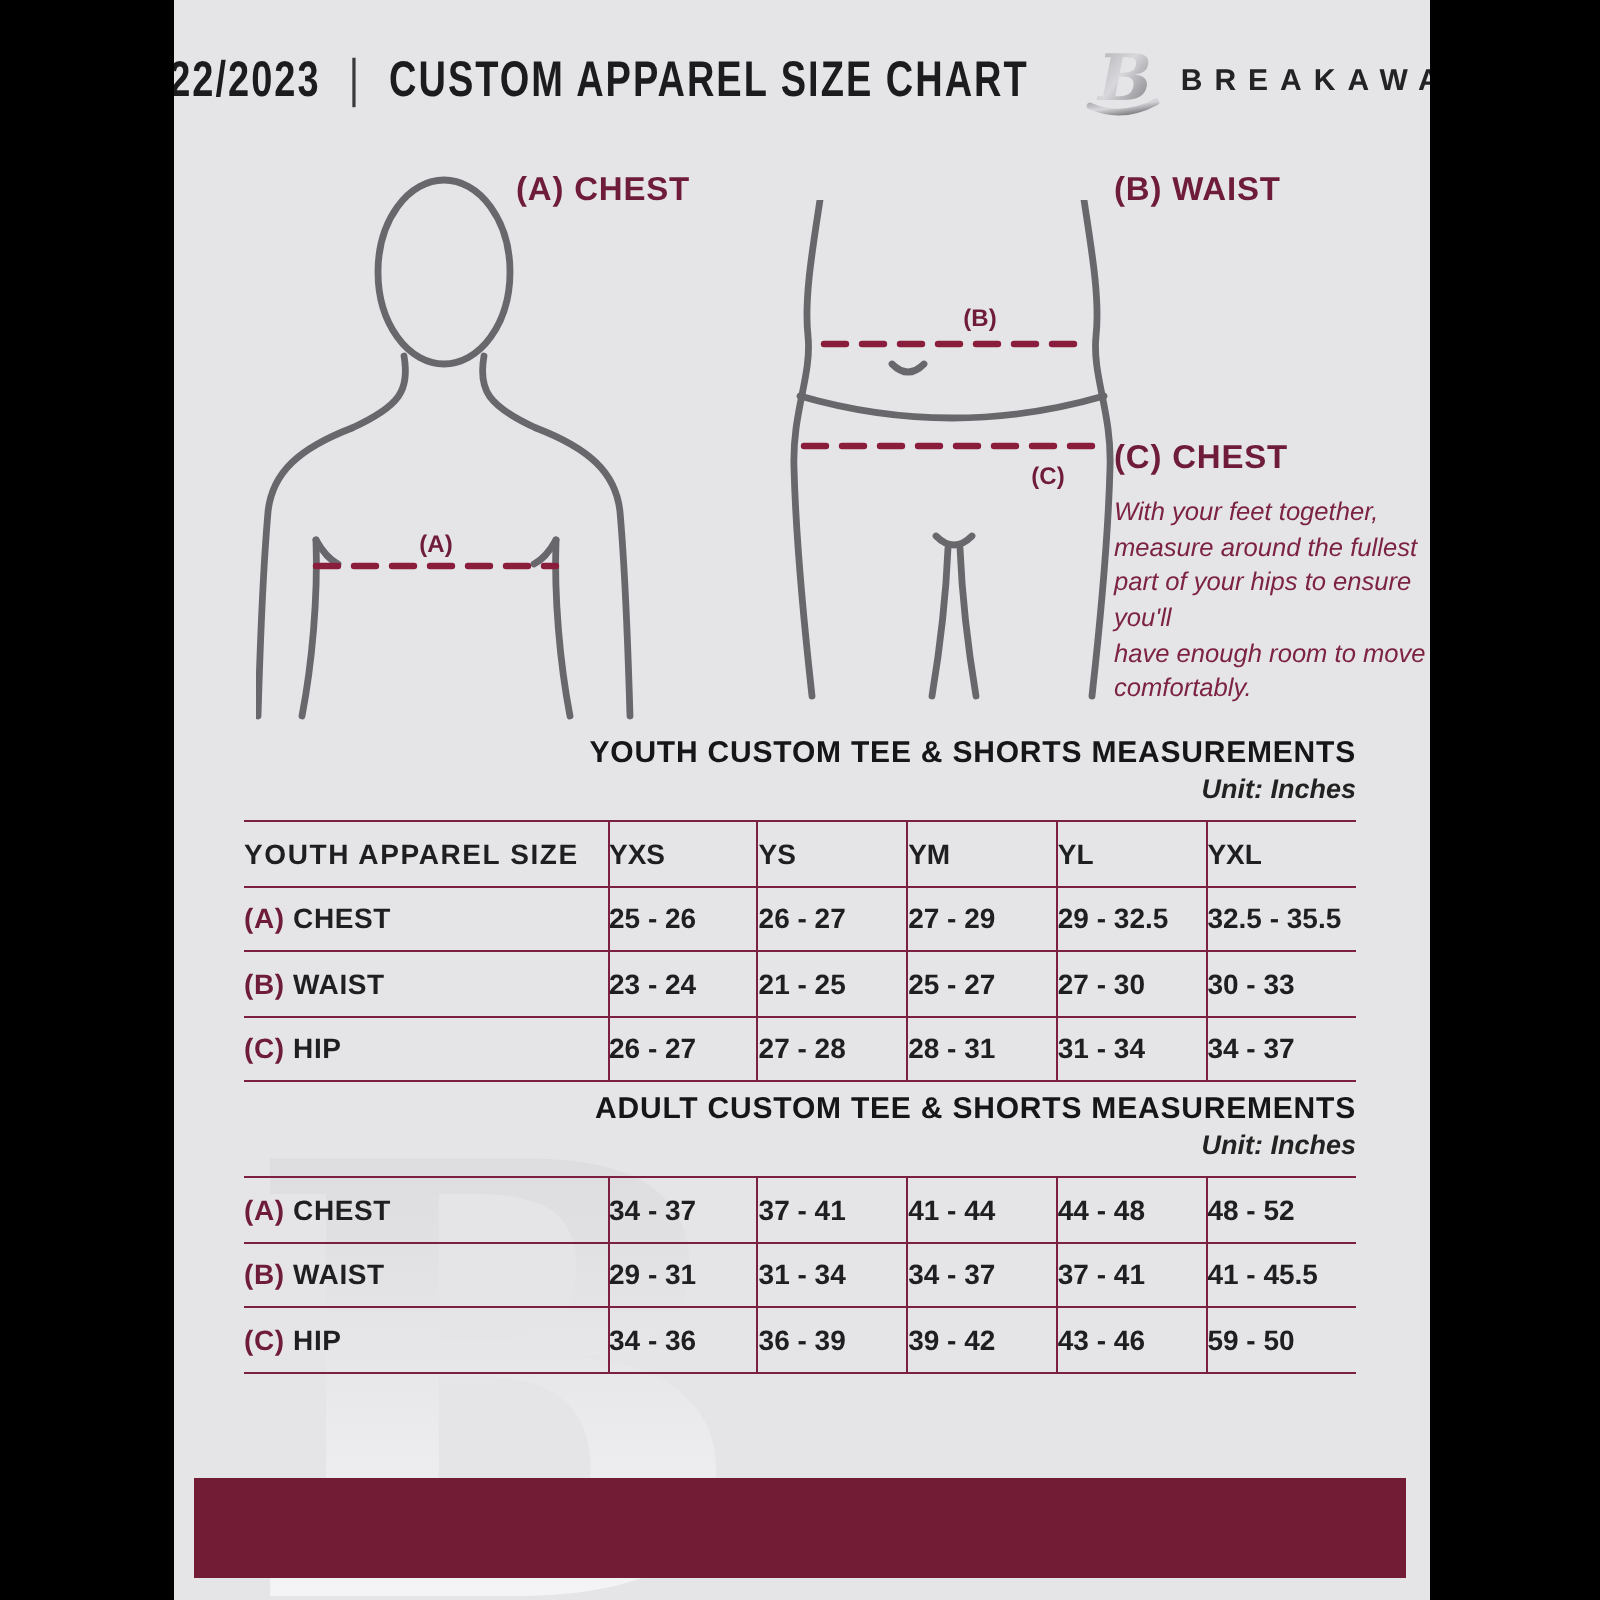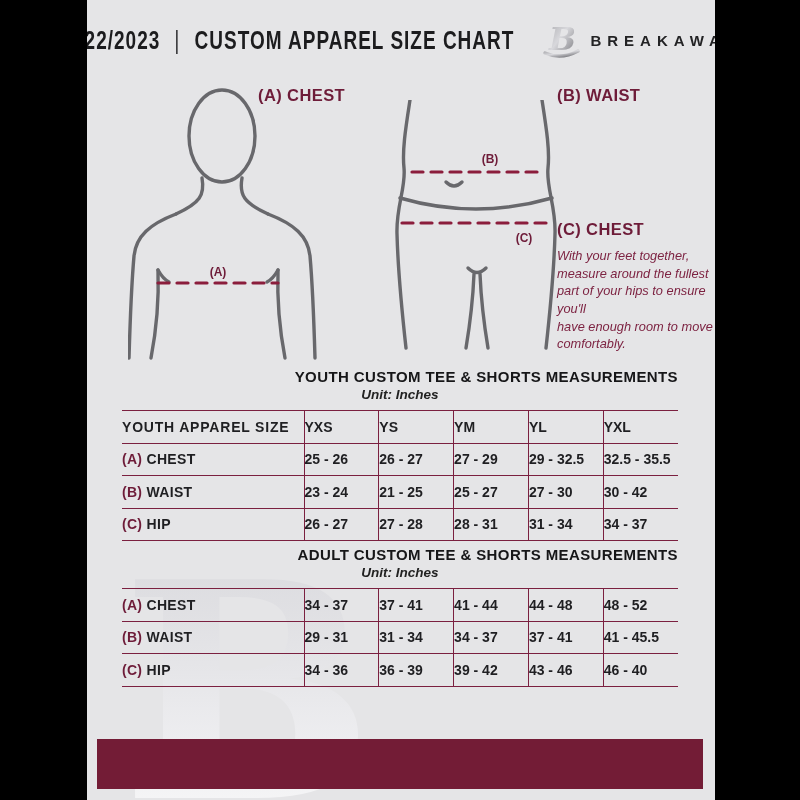--- a/index.html
+++ b/index.html
@@ -49,21 +49,21 @@
 
   
   .watermark{position:absolute;left:8px;top:540px;z-index:0;}
 
   
   .tablebox{position:absolute;left:35px;width:556px;z-index:1;}
   .tbl-title{
     text-align:right;font-weight:700;font-size:15px;letter-spacing:.4px;color:#161618;margin:0;
   }
   .tbl-unit{
-    text-align:center;font-style:italic;font-weight:600;font-size:13.5px;color:#222;margin:2px 0 0 0;
+    text-align:right;font-style:italic;font-weight:600;font-size:13.5px;color:#222;margin:2px 0 0 0;
   }
   table.size-table{
     width:556px;border-collapse:collapse;table-layout:fixed;margin-top:8px;
     border-top:1.8px solid #7b2040;border-bottom:1.8px solid #7b2040;
   }
   table.size-table col.lab{width:182px;}
   table.size-table th,table.size-table td{
     height:31.5px;padding:0;border-left:1.7px solid #7b2040;
     font-weight:700;font-size:14px;color:#1f1f22;text-align:left;vertical-align:middle;
   }
@@ -193,21 +193,21 @@
           <td class="val">27 - 29</td>
           <td class="val">29 - 32.5</td>
           <td class="val">32.5 - 35.5</td>
         </tr>
         <tr>
           <td class="rowlabel"><span class="marker">(B)</span> <span>WAIST</span></td>
           <td class="val">23 - 24</td>
           <td class="val">21 - 25</td>
           <td class="val">25 - 27</td>
           <td class="val">27 - 30</td>
-          <td class="val">30 - 42</td>
+          <td class="val">30 - 33</td>
         </tr>
         <tr>
           <td class="rowlabel"><span class="marker">(C)</span> <span>HIP</span></td>
           <td class="val">26 - 27</td>
           <td class="val">27 - 28</td>
           <td class="val">28 - 31</td>
           <td class="val">31 - 34</td>
           <td class="val">34 - 37</td>
         </tr>
         </tbody>
@@ -242,21 +242,21 @@
           <td class="val">34 - 37</td>
           <td class="val">37 - 41</td>
           <td class="val">41 - 45.5</td>
         </tr>
         <tr>
           <td class="rowlabel"><span class="marker">(C)</span> <span>HIP</span></td>
           <td class="val">34 - 36</td>
           <td class="val">36 - 39</td>
           <td class="val">39 - 42</td>
           <td class="val">43 - 46</td>
-          <td class="val">46 - 40</td>
+          <td class="val">59 - 50</td>
         </tr>
         </tbody>
       </table>
     </section>
 
     <div class="footer-bar"></div>
 
   </div>
 </div>
 

